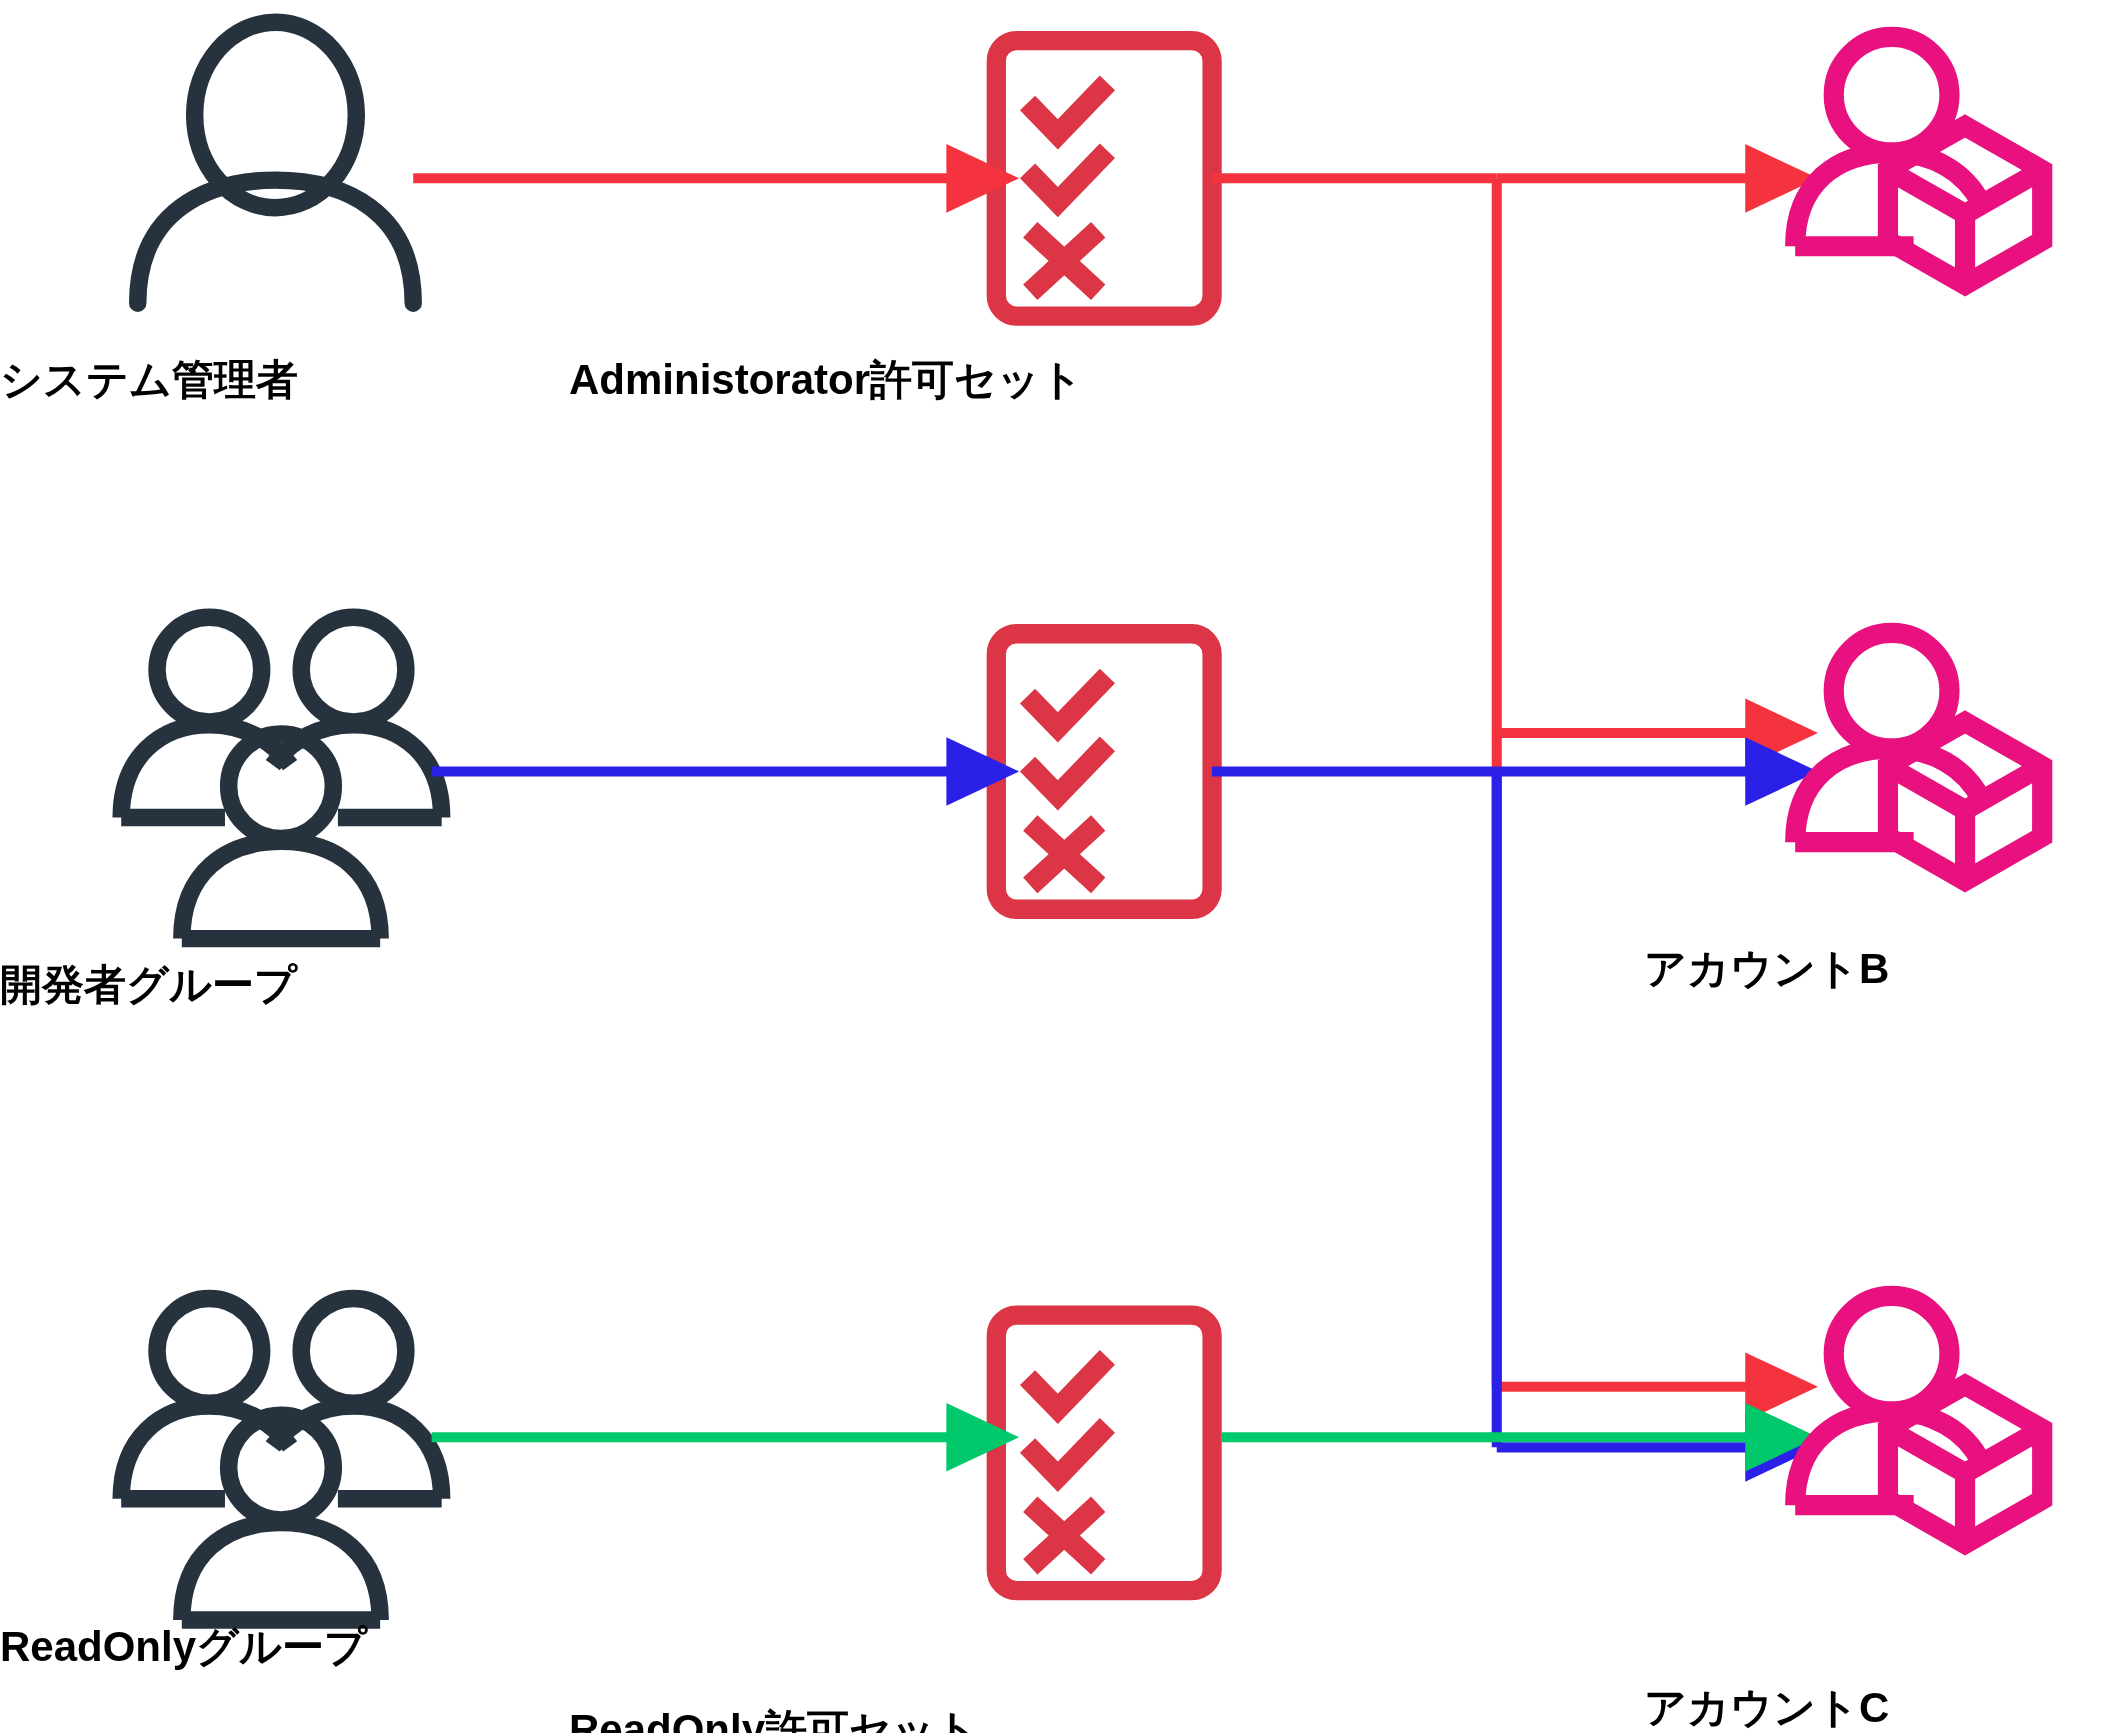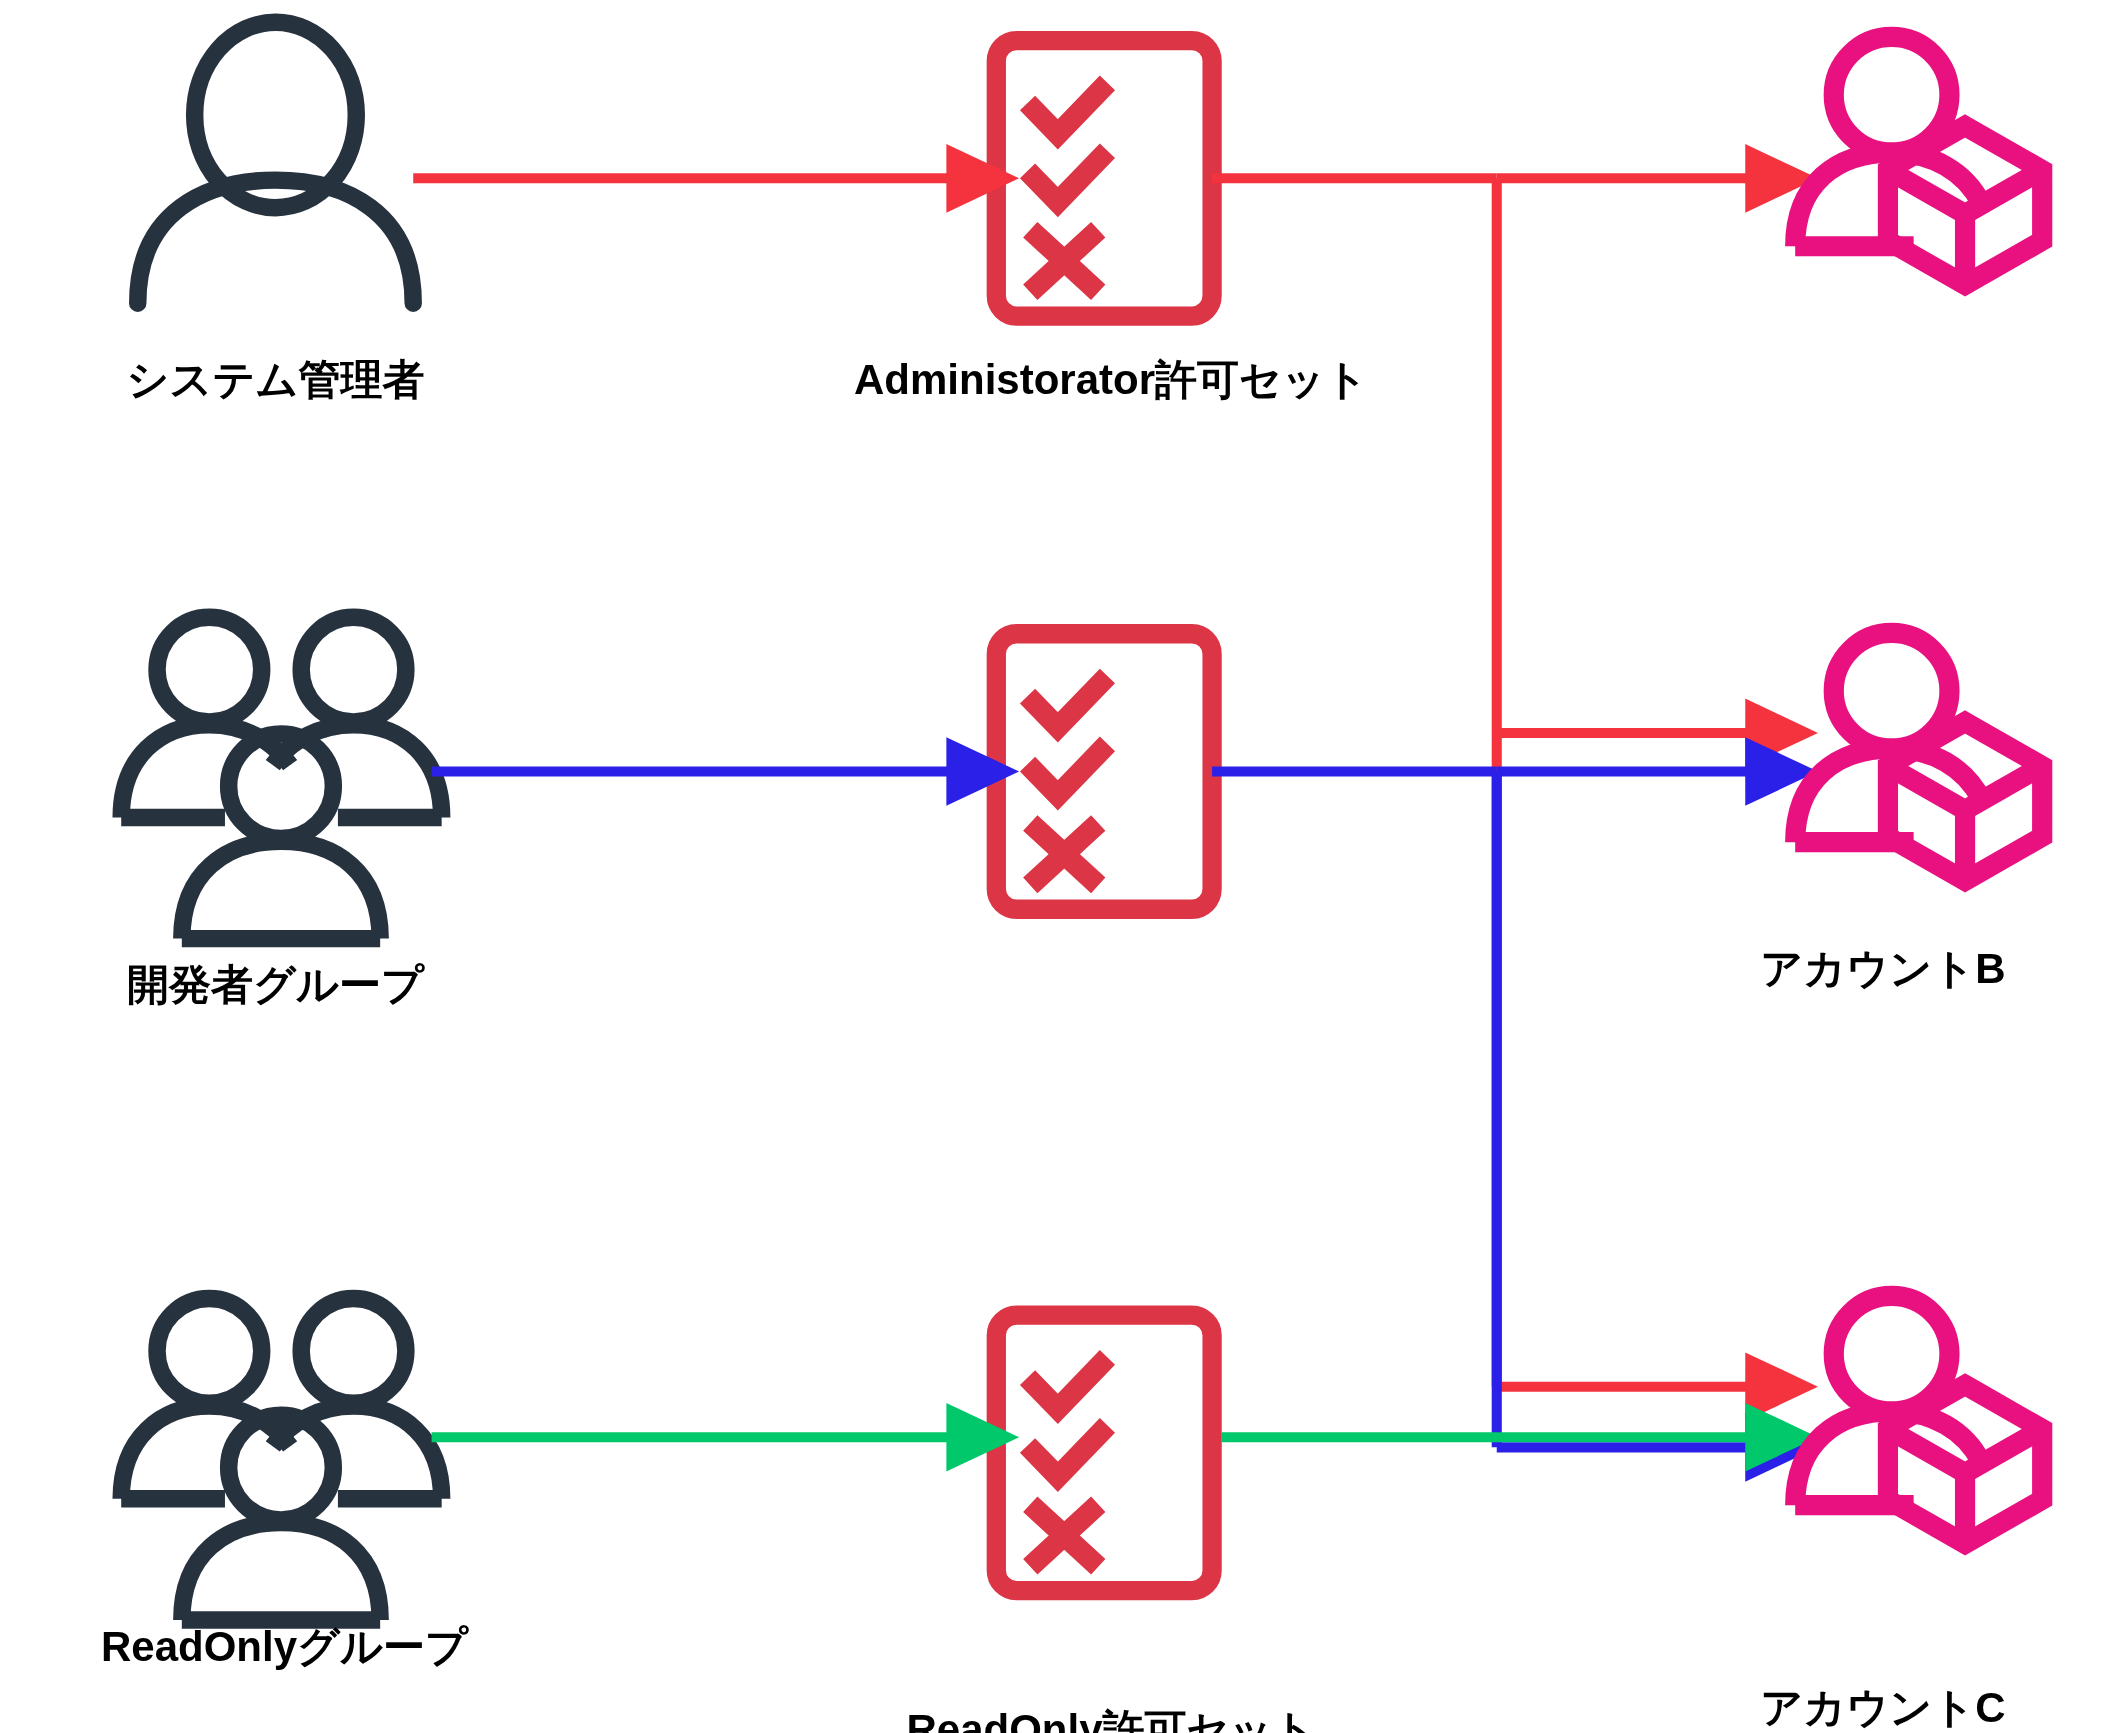--- a/index.html
+++ b/index.html
@@ -24,21 +24,20 @@
     top: 0;
     left: 0;
     width: 2123px;
     height: 1734px;
   }
   .node-label {
     position: absolute;
     font-weight: bold;
     color: #000000;
     white-space: nowrap;
-    text-align: center;
     font-family: "Liberation Sans", "DejaVu Sans", sans-serif;
   }
   .label-actor   { font-size: 42px; }
   .label-permset { font-size: 42px; }
   .label-account { font-size: 42px; }
 </style>
 </head>
 <body>
 
 <div id="diagram-root">

